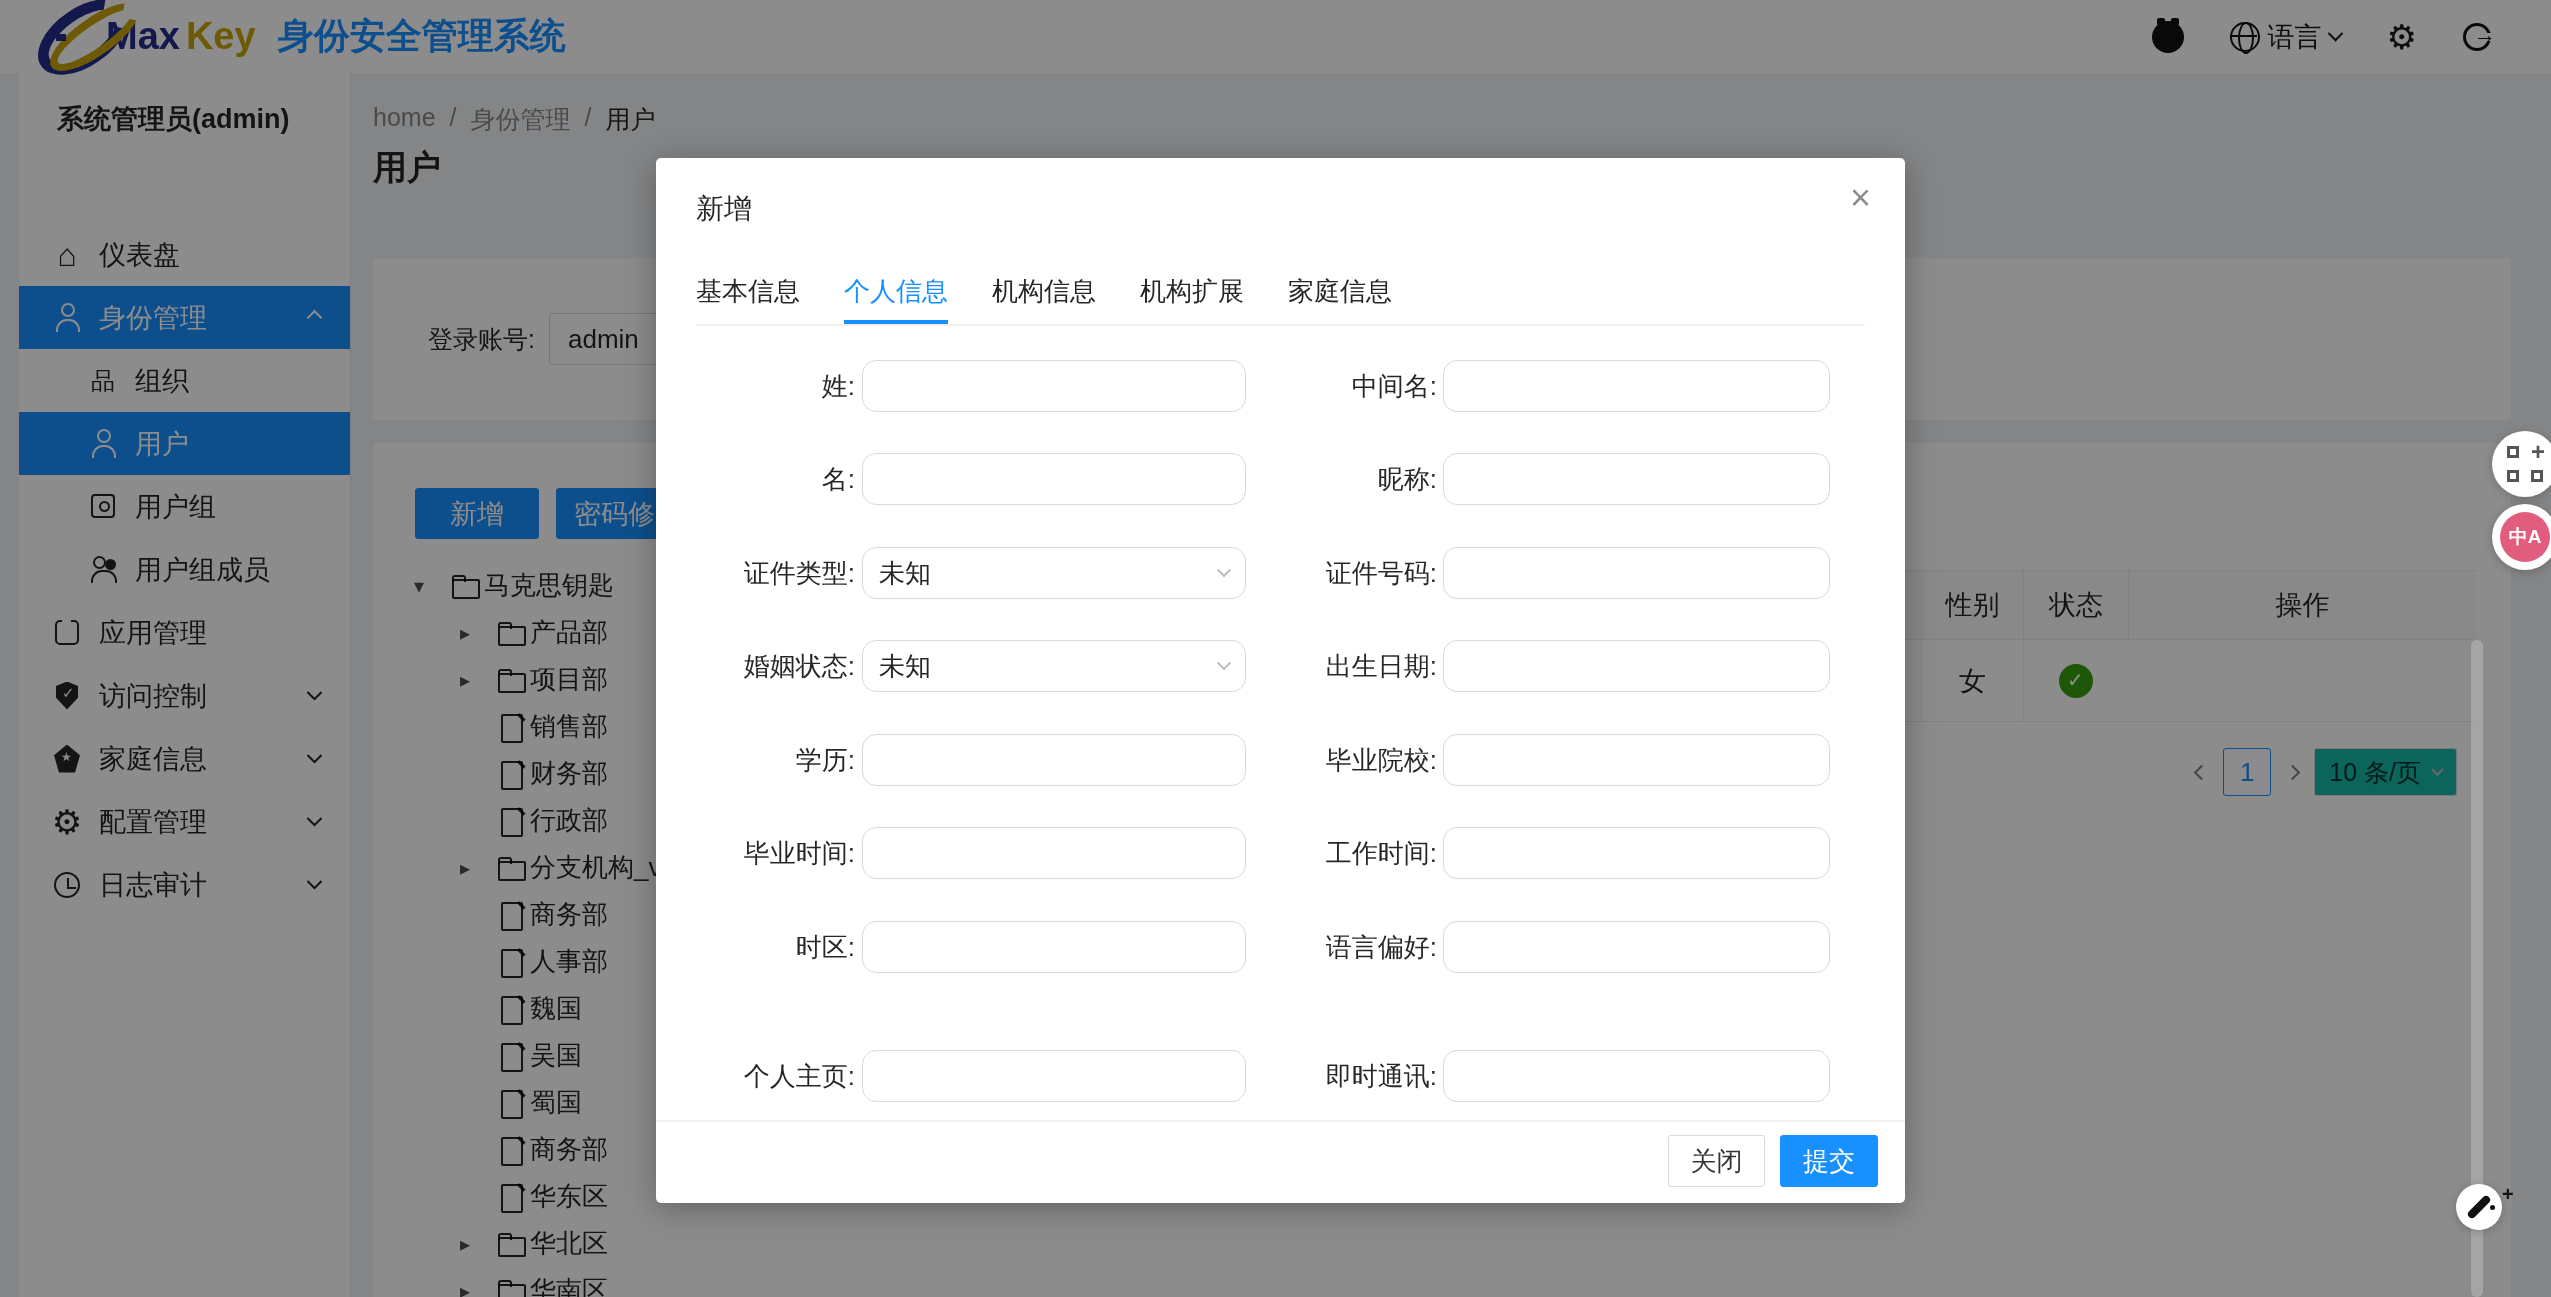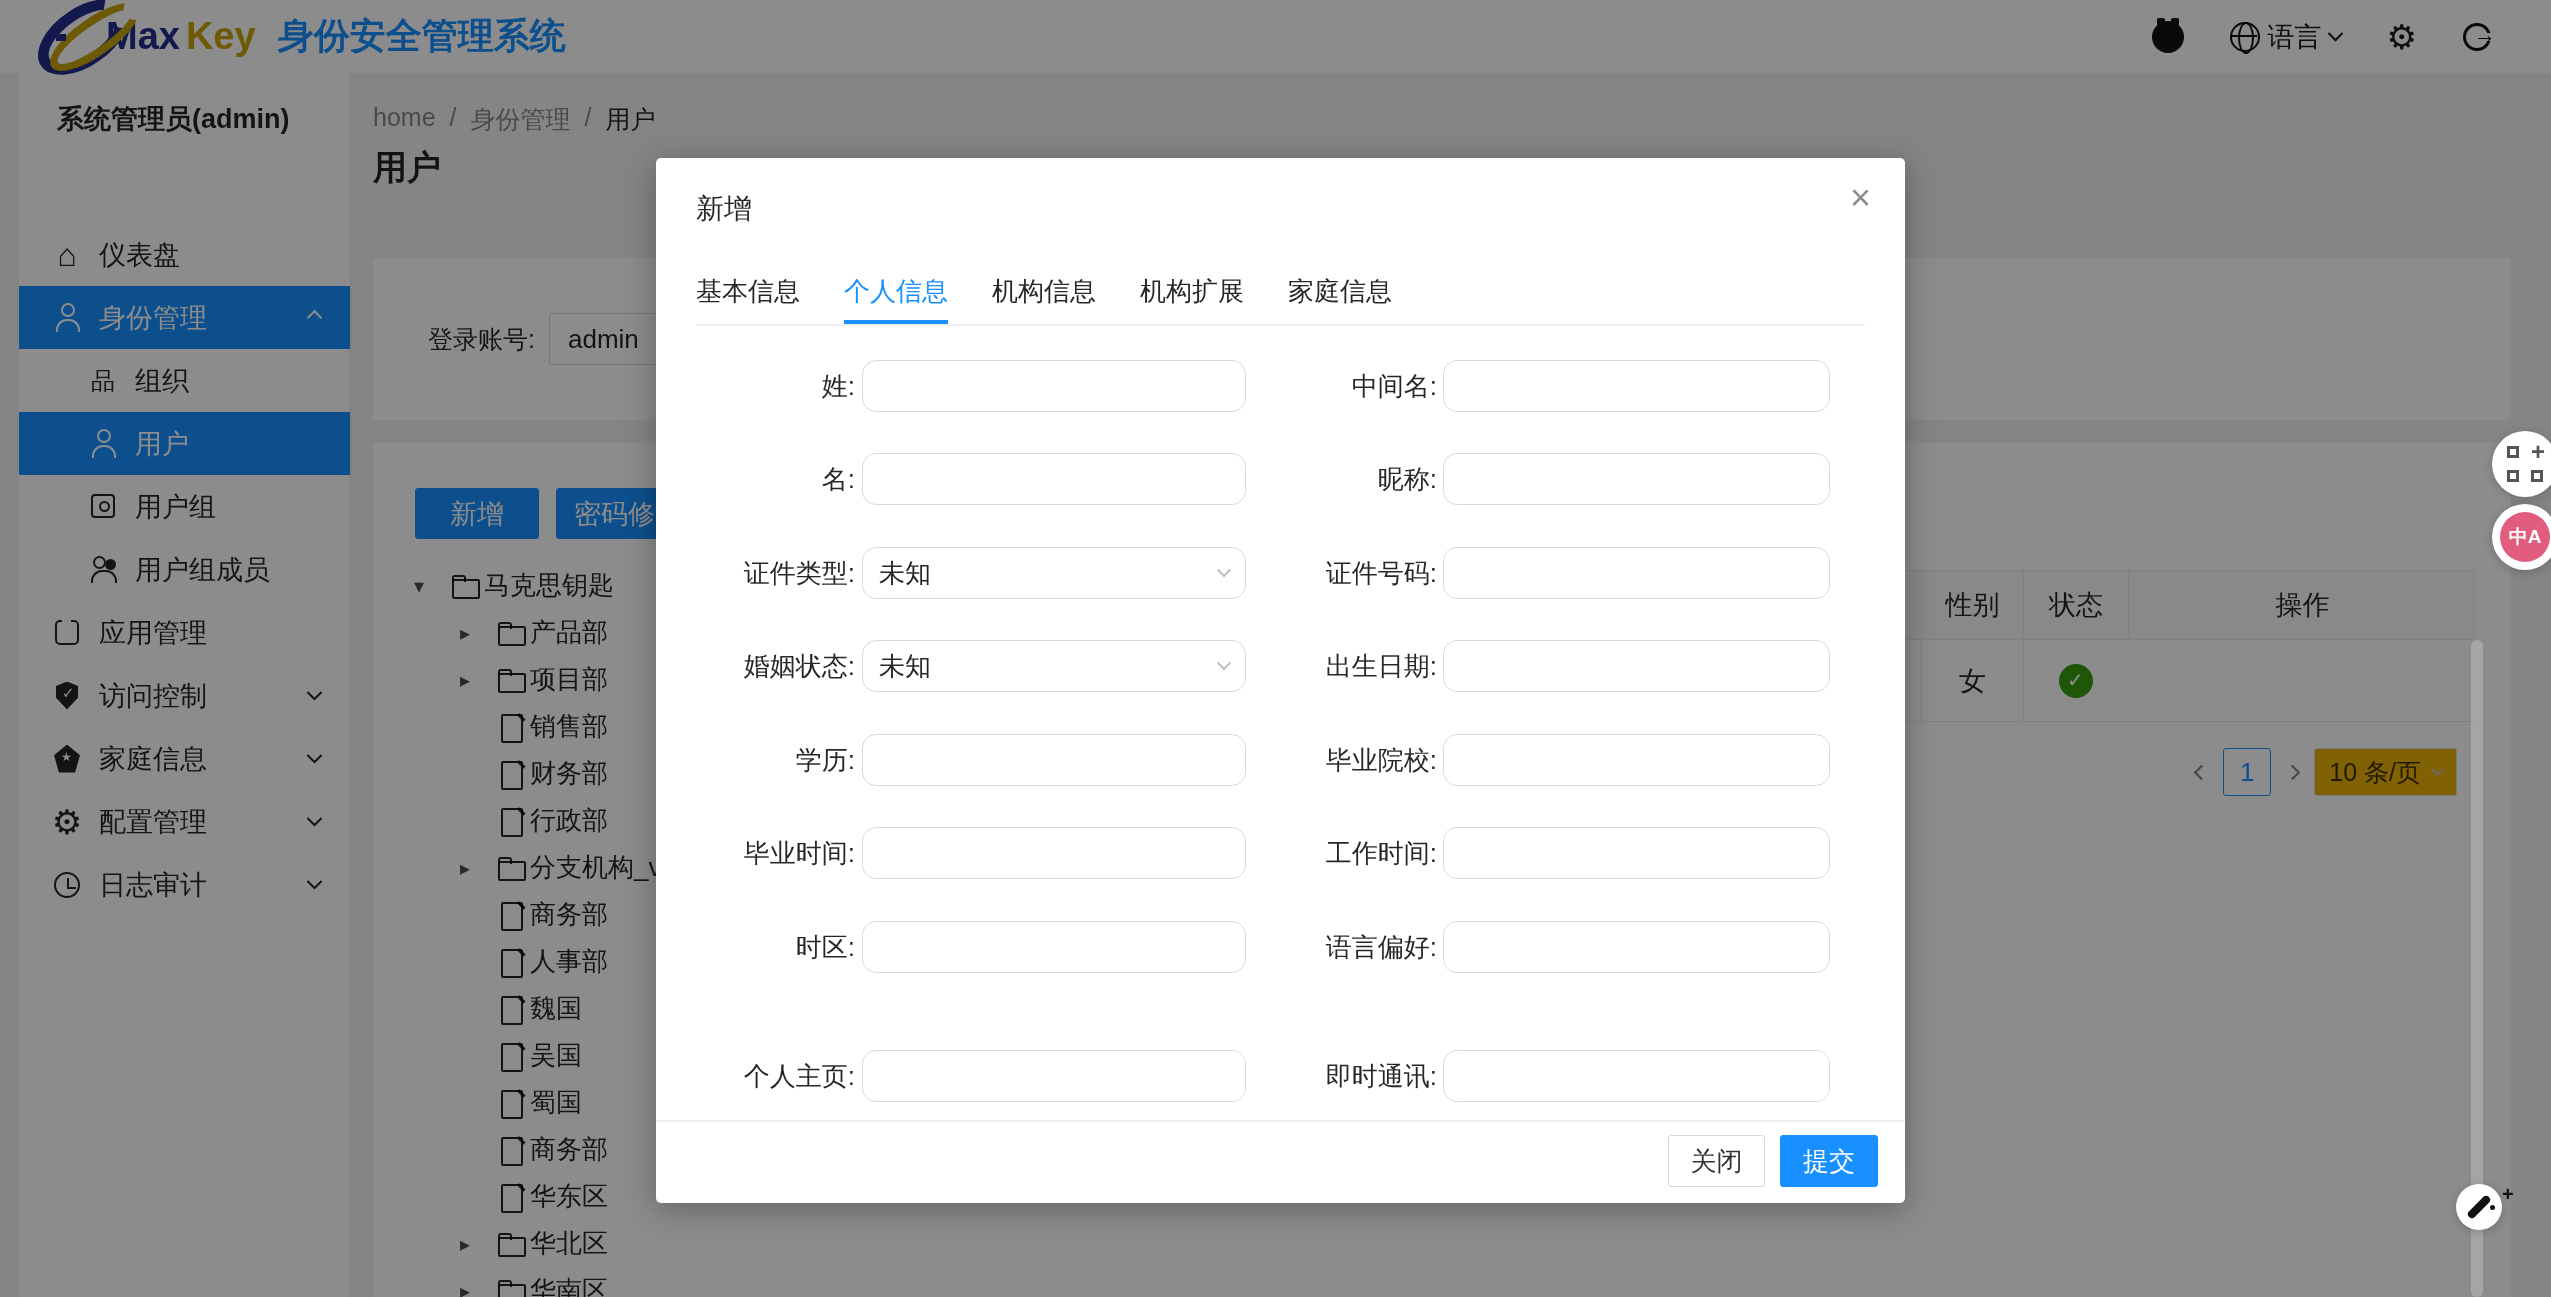--- a/index.html
+++ b/index.html
@@ -102,21 +102,21 @@
   .c3 { width:348px; gap:16px; }
   .okb { width:34px; height:34px; border-radius:50%; background:#389e0d; position:relative; }
   .okb::before { content:"\2713"; position:absolute; left:8px; top:4px; color:#fff; font-size:20px; font-weight:bold; }
   .abtn { height:52px; padding:0 22px; font-size:26px; }
   .abtn .cv { width:9px; height:9px; border-width:2px; margin-left:10px; color:rgba(0,0,0,.6); }
 
   
   .pgn { position:absolute; right:54px; top:305px; display:flex; align-items:center; gap:16px; height:48px; color:rgba(0,0,0,.5); }
   .pgchev { cursor:pointer; display:flex; align-items:center; }
   .pgcur { width:48px; height:48px; border:1.5px solid #1890ff; color:#1890ff; border-radius:3px; display:flex; align-items:center; justify-content:center; font-size:26px; background:#fff; cursor:pointer; }
-  .pgsize { height:48px; border:1.5px solid #d9d9d9; border-radius:3px; background:#eab308; color:rgba(0,0,0,.75); display:flex; align-items:center; padding:0 14px; gap:12px; font-size:25px; cursor:pointer; }
+  .pgsize { height:48px; border:1.5px solid #d9d9d9; border-radius:3px; background:#14b8a6; color:rgba(0,0,0,.75); display:flex; align-items:center; padding:0 14px; gap:12px; font-size:25px; cursor:pointer; }
   .pgsize .cv { width:9px; height:9px; border-width:2px; color:#bfbfbf; }
 
   
   .mask { position:absolute; inset:0; background:rgba(0,0,0,.45); z-index:10; }
   .scrollthumb { position:absolute; left:2471px; top:640px; width:12px; bottom:0; background:rgba(255,255,255,.22); z-index:15; border-radius:6px; }
   .modal { position:absolute; left:656px; top:158px; width:1249px; height:1045px; background:#fff; border-radius:5px; box-shadow:0 6px 32px rgba(0,0,0,.3); z-index:20; }
   .mhead { position:relative; height:100px; }
   .mtitle { position:absolute; left:40px; top:32px; font-size:28px; font-weight:500; }
   .mclose { position:absolute; right:34px; top:22px; font-size:36px; color:rgba(0,0,0,.45); cursor:pointer; line-height:1; }
   .mtabs { position:absolute; left:40px; right:40px; top:104px; height:64px; border-bottom:2px solid #f0f0f0; display:flex; gap:44px; }

